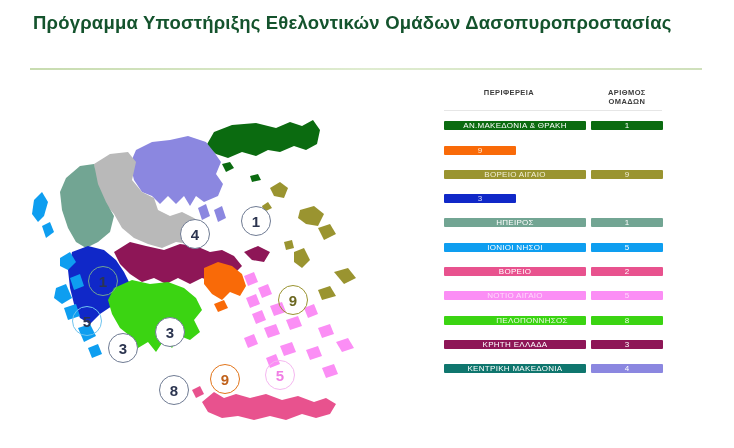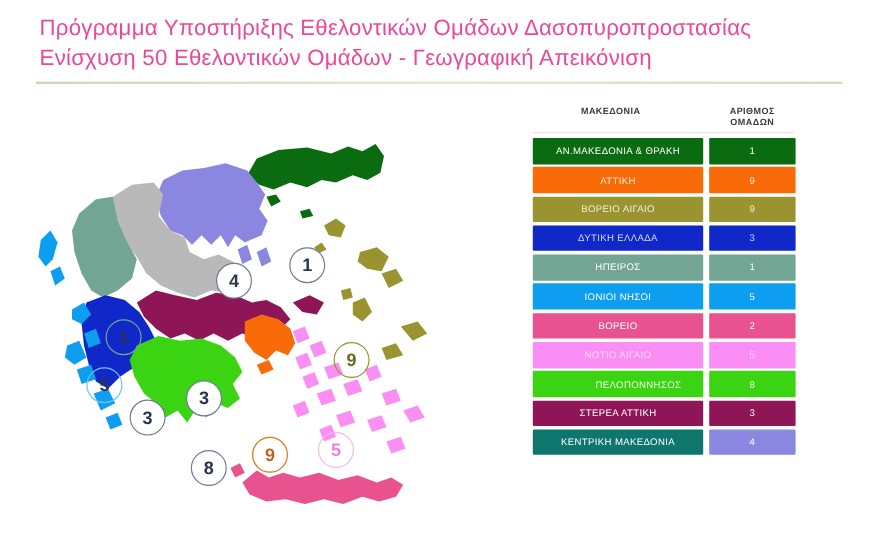--- a/index.html
+++ b/index.html
@@ -7,21 +7,21 @@
     width:734px;height:448px;
     background:#ffffff;
     font-family:"Liberation Sans","DejaVu Sans",sans-serif;
     overflow:hidden;position:relative;
   }
   .slide{position:absolute;inset:0;background:#fff;}
 
   
   .title-block{position:absolute;left:33px;top:10px;width:660px;}
   .title-line{
-    color:#ec4899;font-size:18.5px;font-weight:normal;
+    color:#14532d;font-size:18.5px;font-weight:bold;
     line-height:25px;letter-spacing:.2px;white-space:nowrap;
   }
   .divider{
     position:absolute;left:30px;top:68px;width:672px;height:2px;
     background:linear-gradient(to right,#c8dcb0,#dfecd0,#cfe0bb);
   }
 
   
   .map-wrap{position:absolute;left:18px;top:92px;width:400px;height:345px;}
   .map-svg{display:block;width:400px;height:345px;}
@@ -35,38 +35,37 @@
   
   .table-wrap{position:absolute;left:444px;top:88px;width:220px;}
   .thead{display:flex;height:20px;align-items:flex-start;}
   .th{
     font-size:7.5px;font-weight:bold;color:#3c3c3c;
     letter-spacing:.4px;text-align:center;
   }
   .th.region{width:140px;}
   .th.count{width:80px;margin-left:16px;}
 
-  .trow{display:flex;margin-bottom:2.8px;height:21.5px;}
+  .trow{display:flex;margin-bottom:2.8px;height:21.5px;align-items:center;}
   .cell{
     display:flex;align-items:center;justify-content:center;
     font-size:8px;letter-spacing:.3px;box-sizing:border-box;
     border-radius:1px;
   }
   .cell.region{width:142px;margin-right:5px;}
   .cell.count{width:72px;}
   .sep{height:1px;background:#e6e6e6;margin:2px 0 4px 0;width:218px;}
 </style>
 </head>
 <body>
 
 <div class="slide">
 
   <div class="title-block">
     <div class="title-line">Πρόγραμμα Υποστήριξης Εθελοντικών Ομάδων Δασοπυροπροστασίας</div>
-    <div class="title-line">Ενίσχυση 50 Εθελοντικών Ομάδων - Γεωγραφική Απεικόνιση</div>
   </div>
   <div class="divider"></div>
 
   <div class="map-wrap">
     <svg class="map-svg" viewBox="0 0 400 345">
 
       <path fill="#0b6b10" d="M196,40 L214,33 L238,31 L258,36 L272,30 L284,34 L295,28 L302,38 L299,52 L288,58 L276,54
            L262,60 L250,58 L238,64 L224,60 L210,66 L198,62 L188,54 Z
            M204,72 L212,70 L216,76 L208,80 Z
            M232,84 L240,82 L243,88 L234,90 Z"></path>
@@ -174,39 +173,37 @@
       <span>9</span>
     </div>
     <div class="marker ghost" style="left:247px;top:268px;width:30px;height:30px;border:1.5px solid #f5b7f0;font-size:15px;color:#f07fe4;">
       <span>5</span>
     </div>
 
   </div>
 
   <div class="table-wrap">
     <div class="thead">
-      <div class="th region">ΜΑΚΕΔΟΝΙΑ</div>
+      <div class="th region">ΠΕΡΙΦΕΡΕΙΑ</div>
       <div class="th count">ΑΡΙΘΜΟΣ ΟΜΑΔΩΝ</div>
     </div>
     <div class="sep"></div>
     <div id="rows">
         <div class="trow">
           <div class="cell region" style="background: rgb(11, 107, 16); color: rgb(255, 255, 255);">ΑΝ.ΜΑΚΕΔΟΝΙΑ &amp; ΘΡΑΚΗ</div>
           <div class="cell count" style="background: rgb(11, 107, 16); color: rgb(255, 255, 255);">1</div>
         </div>
         <div class="trow">
-          <div class="cell region" style="background: rgb(249, 106, 8); color: rgb(255, 233, 210);">ΑΤΤΙΚΗ</div>
           <div class="cell count" style="background: rgb(249, 106, 8); color: rgb(255, 233, 210);">9</div>
         </div>
         <div class="trow">
           <div class="cell region" style="background: rgb(154, 148, 48); color: rgb(242, 239, 214);">ΒΟΡΕΙΟ ΑΙΓΑΙΟ</div>
           <div class="cell count" style="background: rgb(154, 148, 48); color: rgb(242, 239, 214);">9</div>
         </div>
         <div class="trow">
-          <div class="cell region" style="background: rgb(16, 40, 200); color: rgb(214, 219, 247);">ΔΥΤΙΚΗ ΕΛΛΑΔΑ</div>
           <div class="cell count" style="background: rgb(16, 40, 200); color: rgb(214, 219, 247);">3</div>
         </div>
         <div class="trow">
           <div class="cell region" style="background: rgb(114, 165, 147); color: rgb(255, 255, 255);">ΗΠΕΙΡΟΣ</div>
           <div class="cell count" style="background: rgb(114, 165, 147); color: rgb(255, 255, 255);">1</div>
         </div>
         <div class="trow">
           <div class="cell region" style="background: rgb(14, 158, 240); color: rgb(255, 255, 255);">ΙΟΝΙΟΙ ΝΗΣΟΙ</div>
           <div class="cell count" style="background: rgb(14, 158, 240); color: rgb(255, 255, 255);">5</div>
         </div>
@@ -216,21 +213,21 @@
         </div>
         <div class="trow">
           <div class="cell region" style="background: rgb(251, 142, 245); color: rgb(255, 217, 251);">ΝΟΤΙΟ ΑΙΓΑΙΟ</div>
           <div class="cell count" style="background: rgb(251, 142, 245); color: rgb(255, 217, 251);">5</div>
         </div>
         <div class="trow">
           <div class="cell region" style="background: rgb(59, 212, 18); color: rgb(234, 251, 226); padding-left: 34px;">ΠΕΛΟΠΟΝΝΗΣΟΣ</div>
           <div class="cell count" style="background: rgb(59, 212, 18); color: rgb(234, 251, 226);">8</div>
         </div>
         <div class="trow">
-          <div class="cell region" style="background: rgb(142, 22, 87); color: rgb(255, 255, 255);">ΣΤΕΡΕΑ ΑΤΤΙΚΗ</div>
+          <div class="cell region" style="background: rgb(142, 22, 87); color: rgb(255, 255, 255);">ΚΡΗΤΗ ΕΛΛΑΔΑ</div>
           <div class="cell count" style="background: rgb(142, 22, 87); color: rgb(255, 255, 255);">3</div>
         </div>
         <div class="trow">
           <div class="cell region" style="background: #0f766e; color: rgb(255, 255, 255);">ΚΕΝΤΡΙΚΗ ΜΑΚΕΔΟΝΙΑ</div>
           <div class="cell count" style="background: rgb(139, 135, 224); color: rgb(255, 255, 255);">4</div>
         </div>
       </div>
   </div>
 
 </div>

